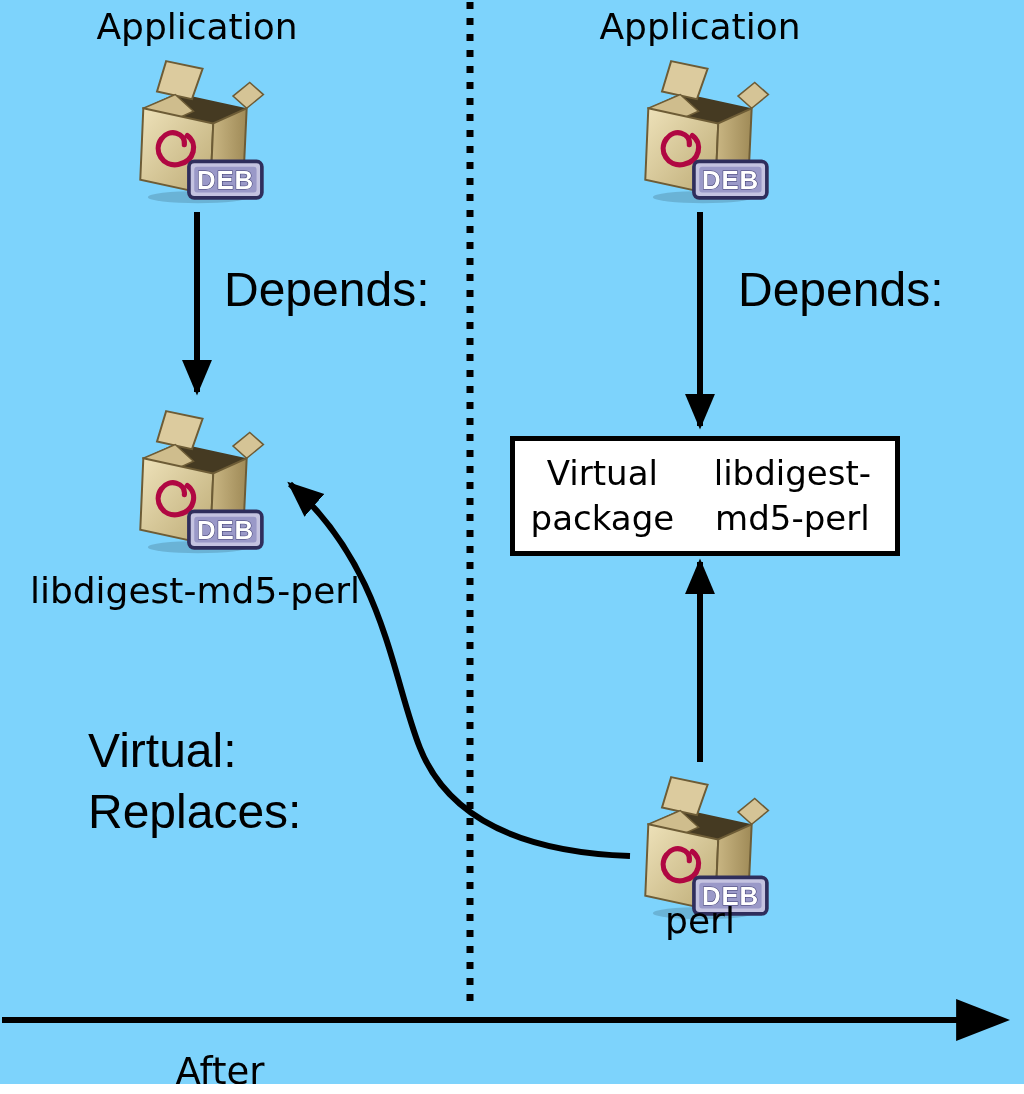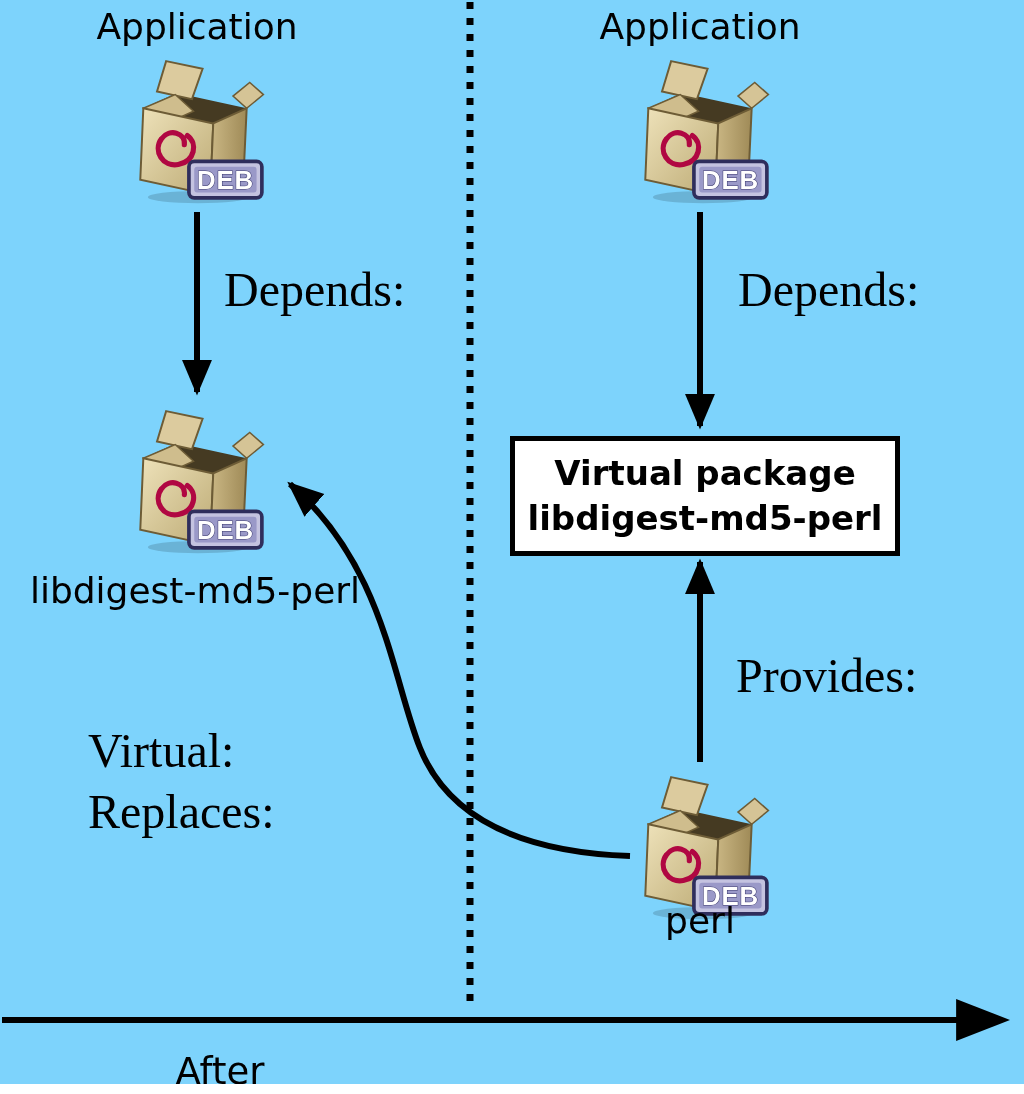--- a/index.html
+++ b/index.html
@@ -4,27 +4,27 @@
 <style>
   html, body { margin: 0; padding: 0; background: #fff; }
   .canvas {
     position: relative; width: 1024px; height: 1084px; background: #7dd3fc;
     font-family: "DejaVu Sans", "Liberation Sans", sans-serif;
     color: var(--ink, #000); overflow: hidden;
   }
   .abs { position: absolute; }
   .sans-label { font-size: 36px; line-height: 1.15; text-align: center; white-space: nowrap; }
   .mono-label {
-    font-family: Liberation Serif, serif;
+    font-family: Liberation Sans, sans-serif;
     font-size: 48px; line-height: 1; white-space: nowrap; text-align: right;
   }
   .vbox {
     border: 5px solid var(--ink, #000); background: #fff;
-    display: flex; flex-direction: column; align-items: center; justify-content: center;
-    font-size: 34px; line-height: 45px; text-align: center; font-weight: bold;
+    display: flex; flex-direction: row; align-items: center; justify-content: center;
+    font-size: 34px; line-height: 45px; text-align: center;
   }
   .overlay { position: absolute; left: 0; top: 0; }
   .pkg { position: absolute; width: 152px; height: 152px; }
   .conn { stroke: var(--ink, #000); fill: none; }
   .fill-ink { fill: var(--ink, #000); }
   .swirl { stroke: var(--debian_red, #b00742); }
 </style>
 </head>
 <body>
 
@@ -88,21 +88,20 @@
     </svg>
   <svg class="pkg" style="left:119px;top:402px">
       <use href="#deb-pkg"></use>
     </svg>
   <svg class="pkg" style="left:624px;top:768px">
       <use href="#deb-pkg"></use>
     </svg>
 
   <div class="abs mono-label" style="left:224px;top:266px">Depends:</div>
   <div class="abs mono-label" style="left:738px;top:266px">Depends:</div>
-  <div class="abs mono-label" style="left:736px;top:652px">Provides:</div>
   <div class="abs mono-label" style="left:88px;top:727px">Virtual:</div>
   <div class="abs mono-label" style="left:88px;top:788px">Replaces:</div>
 
   <div class="abs sans-label" style="left:-15px;top:570px;width:420px">libdigest-md5-perl</div>
   <div class="abs sans-label" style="left:550px;top:900px;width:300px">perl</div>
 
   <div class="abs vbox" style="left:510px;top:436px;width:380px;height:110px">
     <div>Virtual package</div>
     <div>libdigest-md5-perl</div>
   </div>

